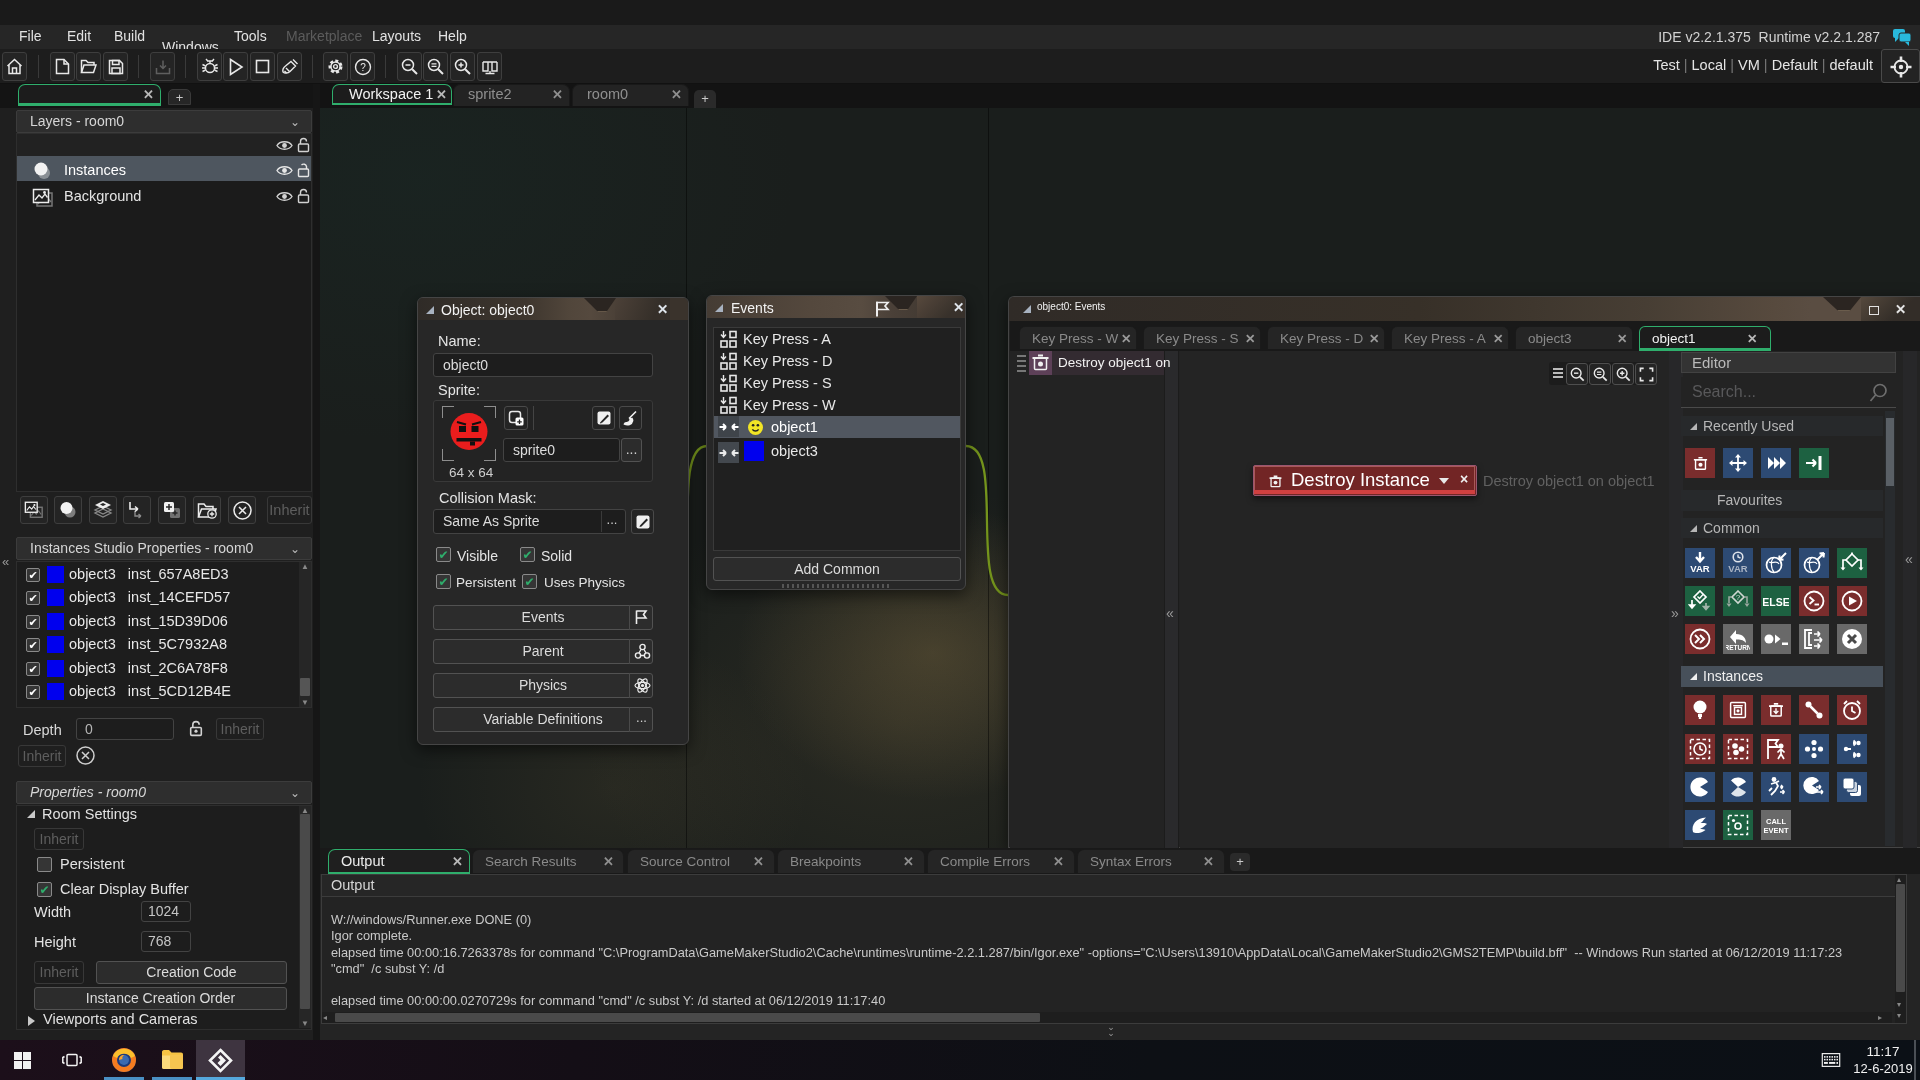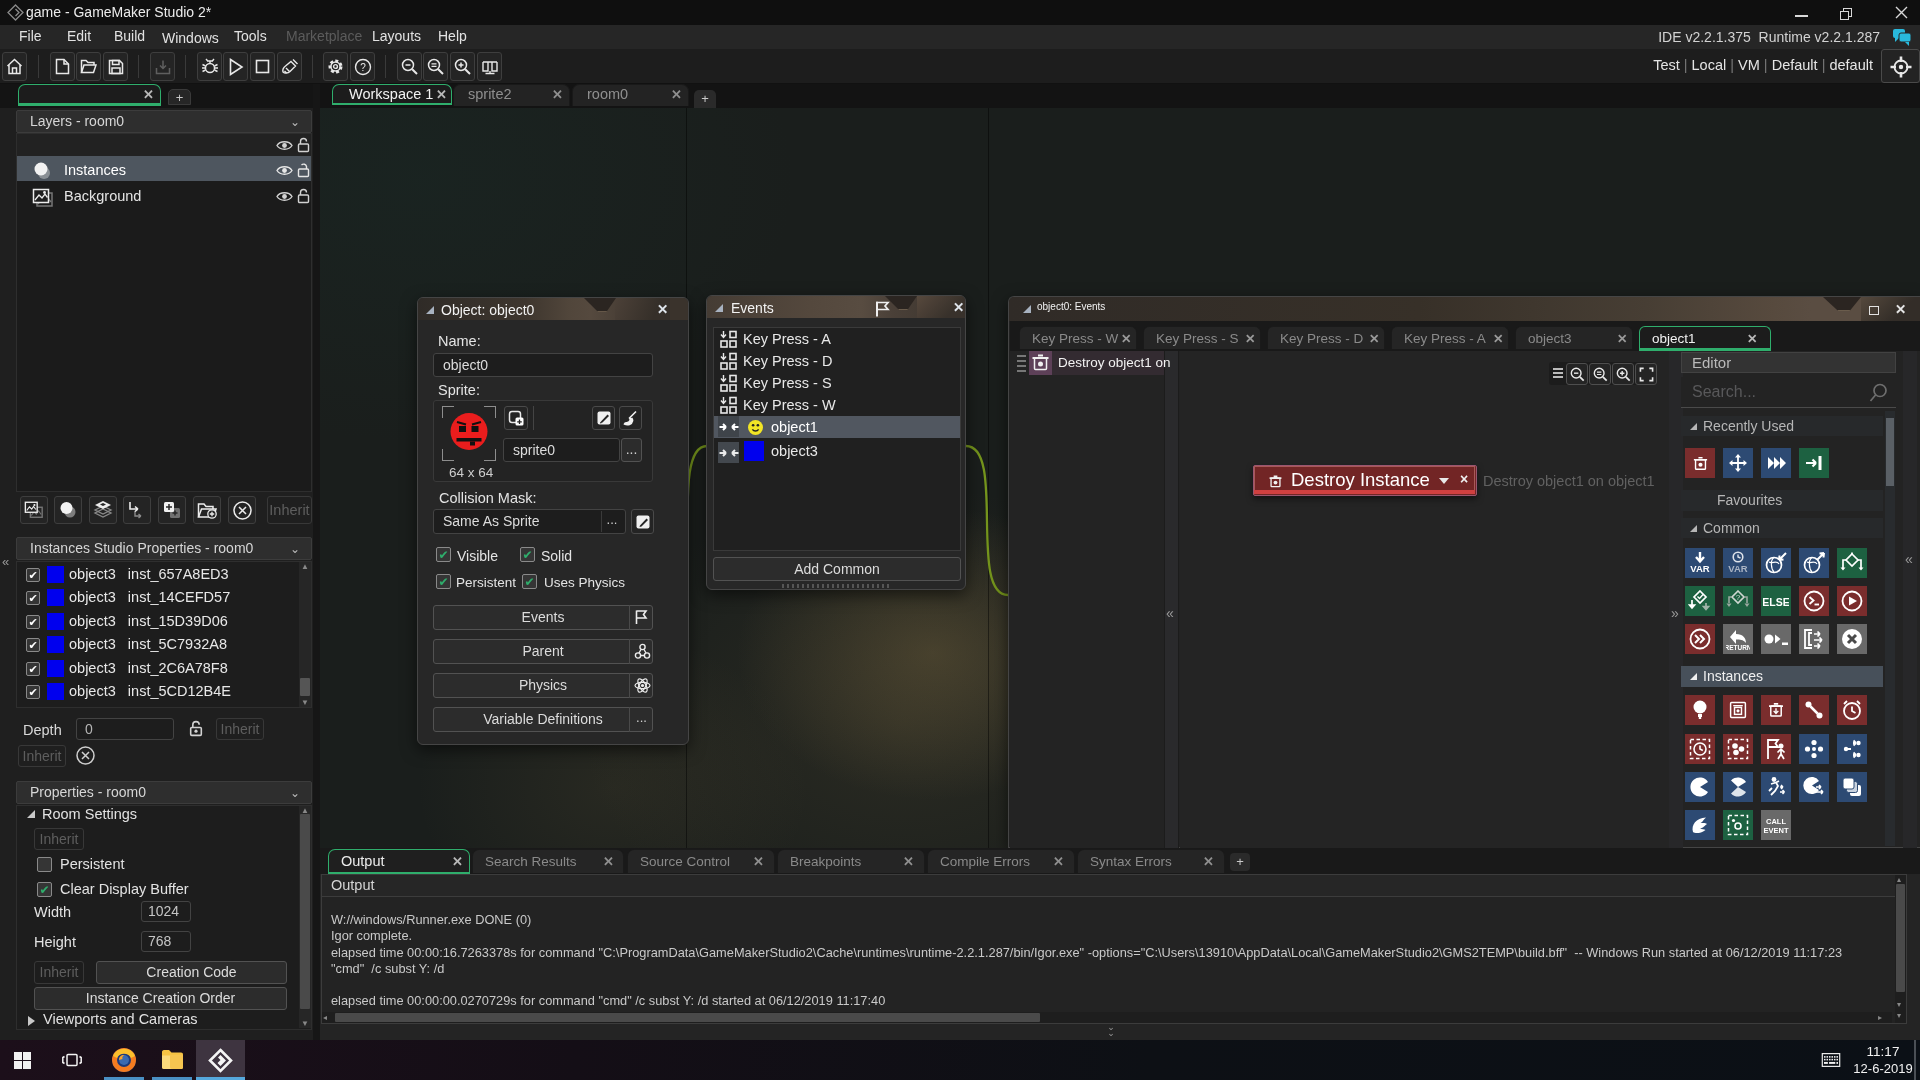--- a/index.html
+++ b/index.html
@@ -27,41 +27,26 @@
 .tblue{background:#2d4a73;}
 .tgreen{background:#1d6141;}
 .tgray{background:#696969;}
 .shdr{position:absolute;left:672px;width:202px;height:20px;background:#27292b;color:#b6b6b6;font-size:14px;line-height:20px;}
 .stri{display:inline-block;width:0;height:0;border-left:7px solid transparent;border-bottom:7px solid #b6b6b6;margin:0 6px 1px 9px;}
 </style>
 </head>
 <body>
 <div id="root">
 
-<div class="abs" style="left:0;top:0;width:1920px;height:25px;background:#0f0f0f;">
-  <svg class="abs" style="left:7px;top:4px;" width="17" height="17" viewBox="0 0 17 17">
-        <g fill="none" stroke="#8a8a8a" stroke-width="1.3">
-          <path d="M8.5 1 L16 8.5 L8.5 16 L1 8.5 Z"></path>
-          <path d="M8.5 5 L12 8.5 L8.5 12"></path>
-        </g>
-      </svg>
-  <div class="abs" style="left:26px;top:4px;font-size:14px;color:#ececec;">game - GameMaker Studio 2*</div>
-  <div class="abs" style="left:1795px;top:15px;width:13px;height:1.5px;background:#d8d8d8;"></div>
-  <div class="abs" style="left:1843px;top:8px;width:9px;height:9px;border:1.2px solid #d8d8d8;"></div>
-  <div class="abs" style="left:1840px;top:11px;width:9px;height:9px;border:1.2px solid #d8d8d8;background:#0f0f0f;"></div>
-  <svg class="abs" style="left:1895px;top:6px;" width="13" height="13">
-        <path d="M1 1 L12 12 M12 1 L1 12" stroke="#d8d8d8" stroke-width="1.4"></path>
-      </svg>
-</div>
 
 <div class="abs" style="left:0;top:25px;width:1920px;height:24px;background:#262626;font-size:14px;color:#e2e2e2;">
   <div class="abs" style="left:19px;top:3px;">File</div>
   <div class="abs" style="left:67px;top:3px;">Edit</div>
   <div class="abs" style="left:114px;top:3px;">Build</div>
-  <div class="abs" style="left:162px;top:5px;">Windows</div>
+  <div class="abs" style="left:162px;top:14px;">Windows</div>
   <div class="abs" style="left:234px;top:3px;">Tools</div>
   <div class="abs" style="left:286px;top:3px;color:#5c5c5c;">Marketplace</div>
   <div class="abs" style="left:372px;top:3px;">Layouts</div>
   <div class="abs" style="left:438px;top:3px;">Help</div>
   <div class="abs" style="left:1580px;top:4px;width:300px;text-align:right;font-size:14px;color:#d2d2d2;white-space:nowrap;">IDE v2.2.1.375&nbsp; Runtime v2.2.1.287</div>
   <svg class="abs" style="left:1893px;top:4px;" width="18" height="17">
         <rect x="0" y="0" width="12" height="9" rx="2" fill="#29b9dc"></rect>
         <path d="M2 9 L2 13 L6 9 Z" fill="#29b9dc"></path>
         <rect x="6" y="4" width="12" height="9" rx="2" fill="#29b9dc" stroke="#262626" stroke-width="1"></rect>
         <path d="M16 13 L16 17 L12 13 Z" fill="#29b9dc"></path>
@@ -367,21 +352,21 @@
         </g>
         <circle cx="6.5" cy="10.5" r="1.5" fill="#d2d2d2"></circle>
       </svg>
   <div class="ghost" style="left:216px;top:634px;width:48px;height:22px;line-height:20px;">Inherit</div>
   <div class="ghost" style="left:18px;top:661px;width:48px;height:22px;line-height:20px;">Inherit</div>
   <svg class="abs" style="left:75px;top:661px;" width="21" height="21" viewBox="0 0 21 21">
         <circle cx="10.5" cy="10.5" r="8.5" fill="none" stroke="#cfcfcf" stroke-width="1.5"></circle>
         <path d="M7 7 L14 14 M14 7 L7 14" stroke="#cfcfcf" stroke-width="1.5"></path>
       </svg>
 
-  <div class="hdr" style="left:16px;top:697px;width:296px;height:23px;">Properties - room0</div>
+  <div class="hdr" style="left:16px;top:697px;width:296px;height:23px;font-style:italic;">Properties - room0</div>
   <div class="chev" style="left:290px;top:702px;">⌄</div>
   <div class="abs" style="left:16px;top:721px;width:296px;height:225px;background:#1d1d1d;border:1px solid #2e2e2e;"></div>
   <div class="abs" style="left:27px;top:726px;width:0;height:0;border-left:8px solid transparent;border-bottom:8px solid #c9c9c9;"></div>
   <div class="abs" style="left:42px;top:722px;font-size:14.5px;color:#e2e2e2;">Room Settings</div>
   <div class="ghost" style="left:34px;top:744px;width:50px;height:22px;line-height:20px;">Inherit</div>
   <div class="check" style="left:37px;top:773px;"></div>
   <div class="abs" style="left:60px;top:772px;font-size:14.5px;color:#e2e2e2;">Persistent</div>
   <div class="check gcheck" style="left:37px;top:798px;">✔</div>
   <div class="abs" style="left:60px;top:797px;font-size:14.5px;color:#e2e2e2;">Clear Display Buffer</div>
   <div class="abs" style="left:34px;top:820px;font-size:14.5px;color:#e2e2e2;">Width</div>

